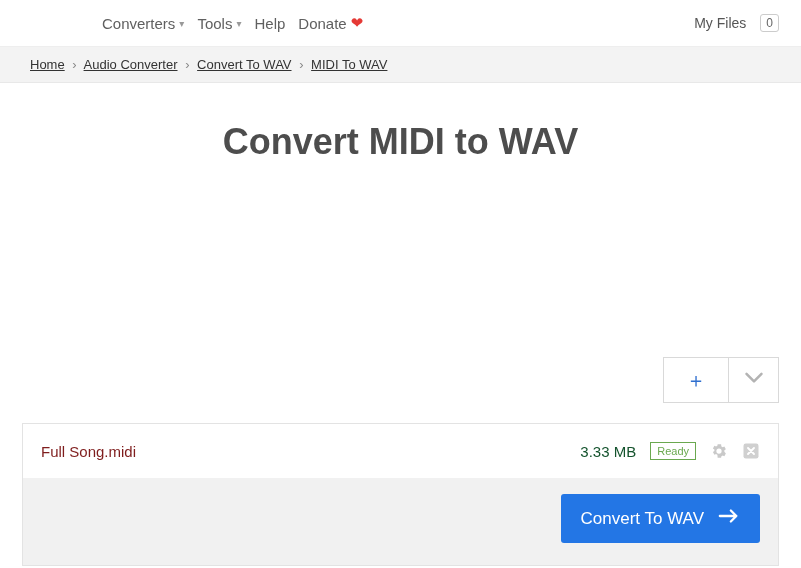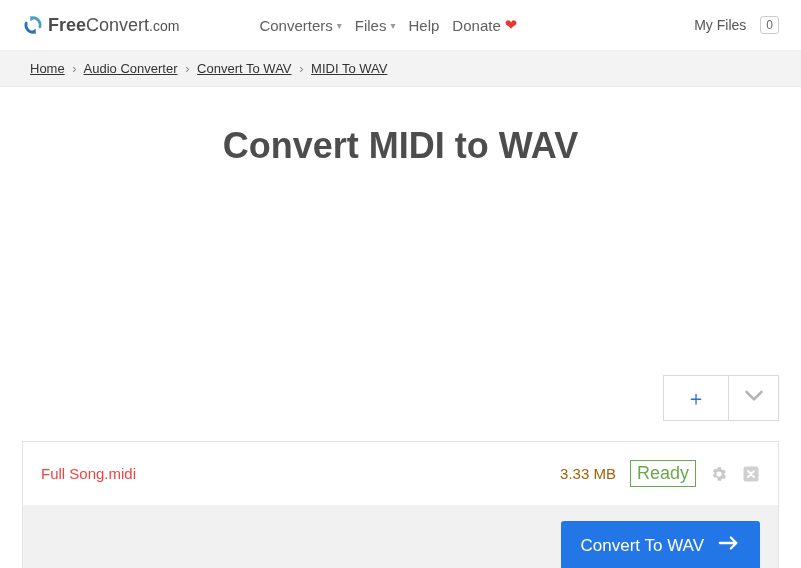--- a/index.html
+++ b/index.html
@@ -20,66 +20,53 @@
   .myfiles { color: #555; font-size: 14px; display: flex; align-items: center; gap: 14px; cursor: pointer; }
   .myfiles-badge { border: 1px solid #ccc; border-radius: 3px; font-size: 12px; padding: 1px 5px; color: #666; }
   
   
   .breadcrumb-bar { background: #f3f3f3; padding: 10px 30px; font-size: 13px; color: #444; border-bottom: 1px solid #e8e8e8; }
   .breadcrumb-bar a { color: #333; text-decoration: underline; cursor: pointer; margin-top: 11px; }
   .breadcrumb-bar .sep { color: #888; margin: 0 4px; }
   
   
   .hero { text-align: center; padding: 38px 20px 20px; }
-  .hero h1 { font-size: 36px; color: #4d4d4d; font-weight: 700; margin-bottom: 28px; }
+  .hero h1 { font-size: 36px; color: #4d4d4d; font-weight: 700; margin-bottom: 14px; }
   .hero p { font-size: 17px; color: #6d6d6d; }
   
   
   .actions-row { display: flex; justify-content: flex-end; padding: 0 22px; margin-top: 160px; margin-bottom: 20px; gap: 0; }
   .add-more-btn { display: flex; align-items: center; gap: 10px; border: 1px solid #d9d9d9; background: #fff; color: #2f6fcf; font-size: 17px; padding: 12px 22px; cursor: pointer; }
   .plus-icon { color: #2f6fcf; font-size: 20px; font-weight: 300; line-height: 1; }
   .add-more-caret { border: 1px solid #d9d9d9; border-left: none; background: #fff; width: 50px; display: flex; align-items: center; justify-content: center; cursor: pointer; }
   .add-more-caret svg { fill: #b3b3b3; }
   
   
   .file-panel { margin: 0 22px; border: 1px solid #e3e3e3; }
   .file-row { background: #fff; display: flex; align-items: center; padding: 18px 18px; gap: 14px; }
-  .file-name { flex: 1; color: #ef4444; font-size: 15px; }
-  .file-size { color: #a16207; font-size: 15px; }
-  .ready-tag { border: 1px solid #6aa84f; color: #6aa84f; font-size: 18px; padding: 2px 6px; }
+  .file-name { flex: 1; color: #7f1d1d; font-size: 15px; }
+  .file-size { color: #14532d; font-size: 15px; }
+  .ready-tag { border: 1px solid #6aa84f; color: #6aa84f; font-size: 11px; padding: 2px 6px; }
   .gear, .close-x { color: #c9c9c9; cursor: pointer; display: flex; align-items: center; }
   
   .convert-row { background: #f1f1f1; padding: 16px 18px 22px; display: flex; justify-content: flex-end; }
   .convert-btn { background: #2376e5; color: #fff; font-size: 17px; border: none; padding: 14px 20px; display: flex; align-items: center; gap: 14px; cursor: pointer; border-radius: 3px; }
   .arrow-right svg { fill: #fff; }
 </style>
 </head>
 <body>
 
 <div class="header">
-  <div class="logo">
-    <span class="logo-icon">
-      <svg viewBox="0 0 24 24" width="22" height="22">
-        <path d="M12 4 A8 8 0 0 1 19.5 14" stroke="#4aa0c0" stroke-width="3" fill="none" stroke-linecap="round"></path>
-        <path d="M12 20 A8 8 0 0 1 4.5 10" stroke="#2f70b5" stroke-width="3" fill="none" stroke-linecap="round"></path>
-        <polygon points="9,2 14,5 9,8" fill="#4aa0c0"></polygon>
-        <polygon points="15,22 10,19 15,16" fill="#2f70b5"></polygon>
-      </svg>
-    </span>
-    <span class="logo-text">
-      <span class="free">Free</span><span>Convert</span><span class="dotcom">.com</span>
-    </span>
-  </div>
   <div class="nav">
     <div class="nav-item">
       <span>Converters</span>
       <span class="caret">▾</span>
     </div>
     <div class="nav-item">
-      <span>Files</span>
+      <span>Tools</span>
       <span class="caret">▾</span>
     </div>
     <div class="nav-item">
       <span>Help</span>
     </div>
     <div class="nav-item">
       <span>Donate</span>
       <span class="heart">❤</span>
     </div>
   </div>

